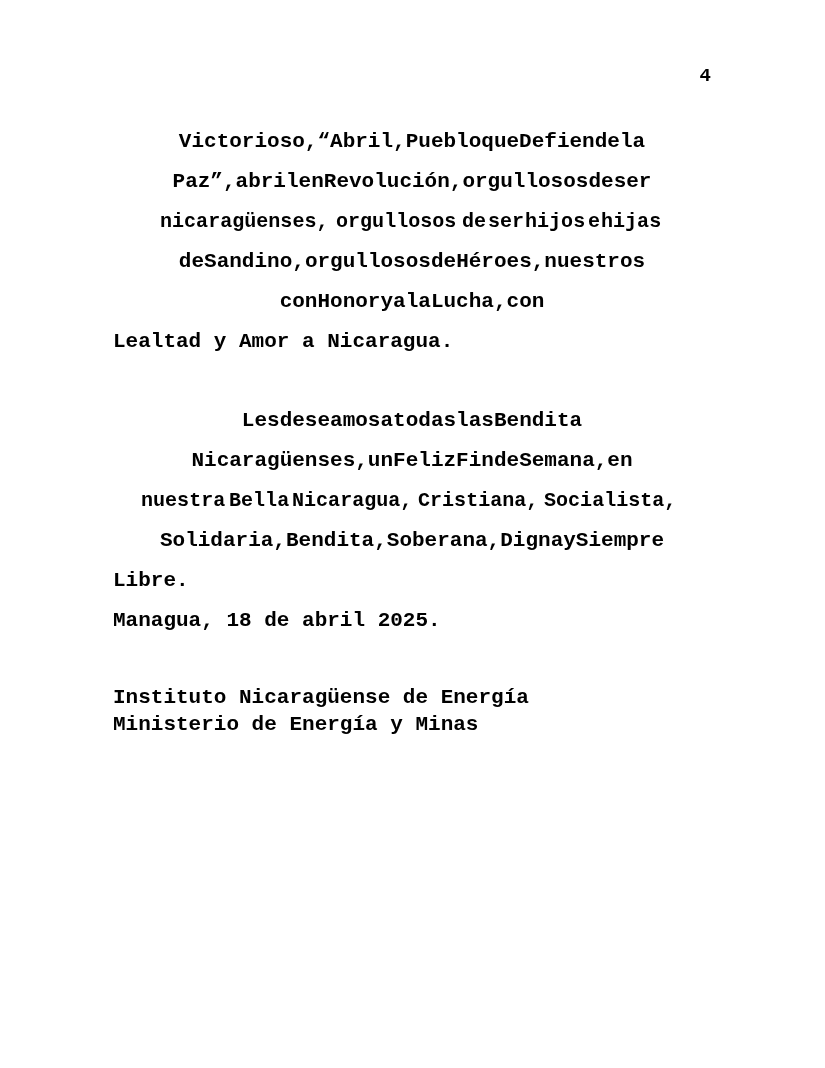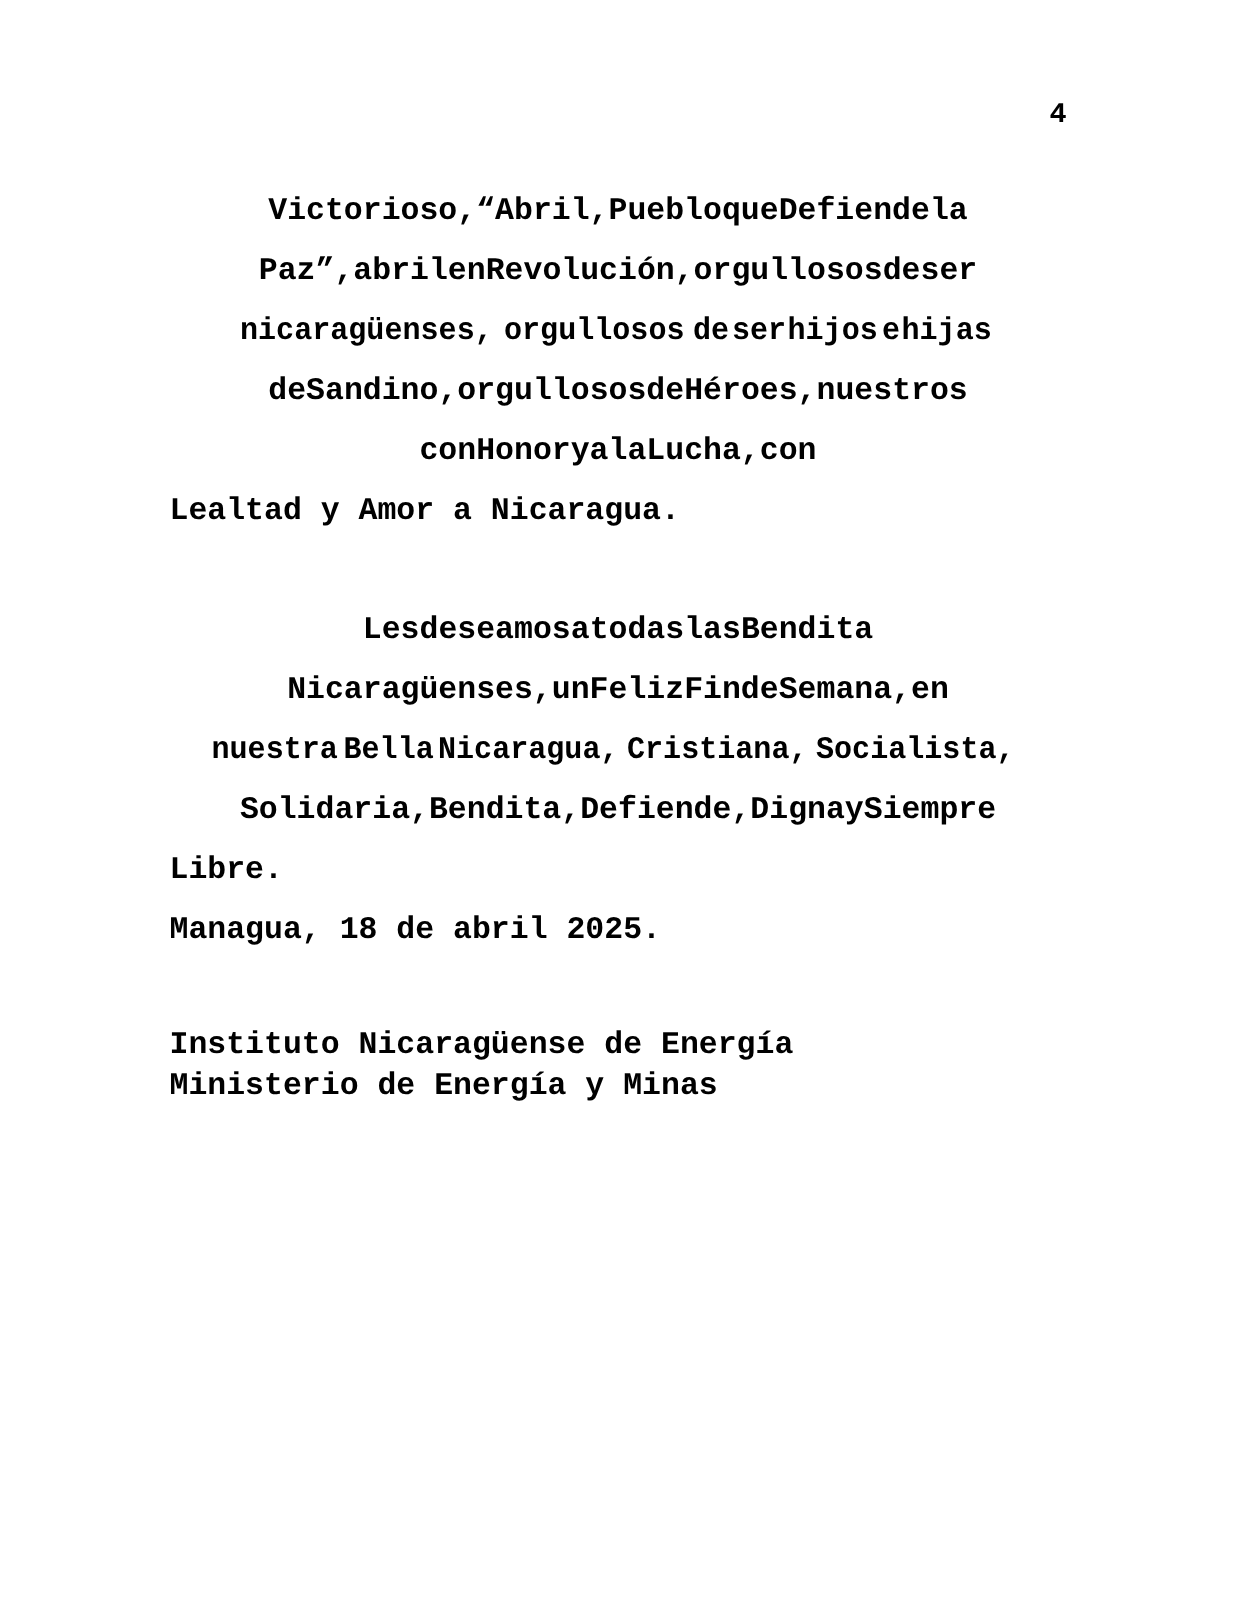--- a/index.html
+++ b/index.html
@@ -124,21 +124,21 @@
           <div class="tline just"><span class="w">Paz”,</span><span class="w">abril</span><span class="w">en</span><span class="w">Revolución,</span><span class="w">orgullosos</span><span class="w">de</span><span class="w">ser</span></div>
           <div class="tline just tight"><span class="w">nicaragüenses,</span><span class="w">orgullosos</span><span class="w">de</span><span class="w">ser</span><span class="w">hijos</span><span class="w">e</span><span class="w">hijas</span></div>
           <div class="tline just"><span class="w">de</span><span class="w">Sandino,</span><span class="w">orgullosos</span><span class="w">de</span><span class="w">Héroes,</span><span class="w">nuestros</span></div>
           <div class="tline just"><span class="w">con</span><span class="w">Honor</span><span class="w">y</span><span class="w">a</span><span class="w">la</span><span class="w">Lucha,</span><span class="w">con</span></div>
           <div class="tline last"><span class="w">Lealtad y Amor a Nicaragua.</span></div>
         </div>
         <div class="para">
           <div class="tline just"><span class="w">Les</span><span class="w">deseamos</span><span class="w">a</span><span class="w">todas</span><span class="w">las</span><span class="w">Bendita</span></div>
           <div class="tline just"><span class="w">Nicaragüenses,</span><span class="w">un</span><span class="w">Feliz</span><span class="w">Fin</span><span class="w">de</span><span class="w">Semana,</span><span class="w">en</span></div>
           <div class="tline just tight"><span class="w">nuestra</span><span class="w">Bella</span><span class="w">Nicaragua,</span><span class="w">Cristiana,</span><span class="w">Socialista,</span></div>
-          <div class="tline just"><span class="w">Solidaria,</span><span class="w">Bendita,</span><span class="w">Defiende,</span><span class="w">Digna</span><span class="w">y</span><span class="w">Siempre</span></div>
+          <div class="tline just"><span class="w">Solidaria,</span><span class="w">Bendita,</span><span class="w">Soberana,</span><span class="w">Digna</span><span class="w">y</span><span class="w">Siempre</span></div>
           <div class="tline last"><span class="w">Libre.</span></div>
         </div>
       </div>
 
     <div class="para">
       <div class="plain-line">Managua, 18 de abril 2025.</div>
     </div>
   </div>
 
   <div class="signature">

